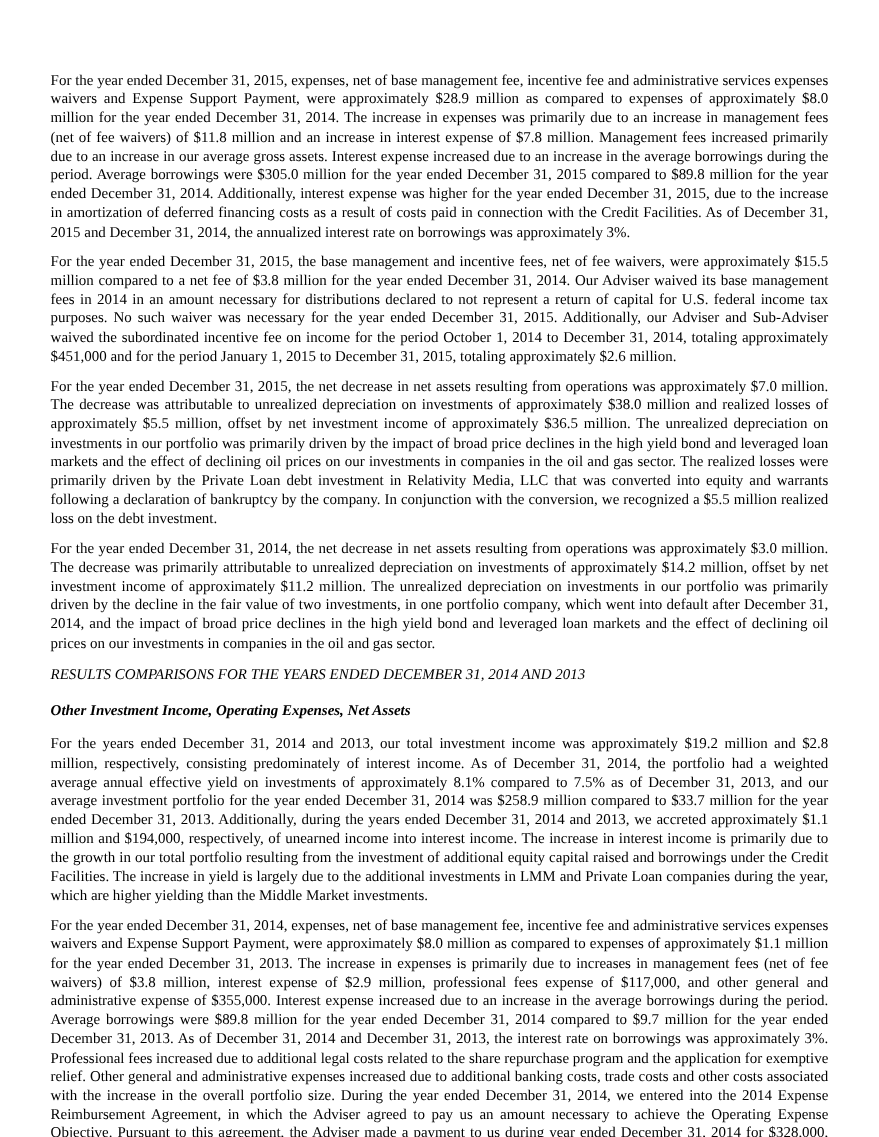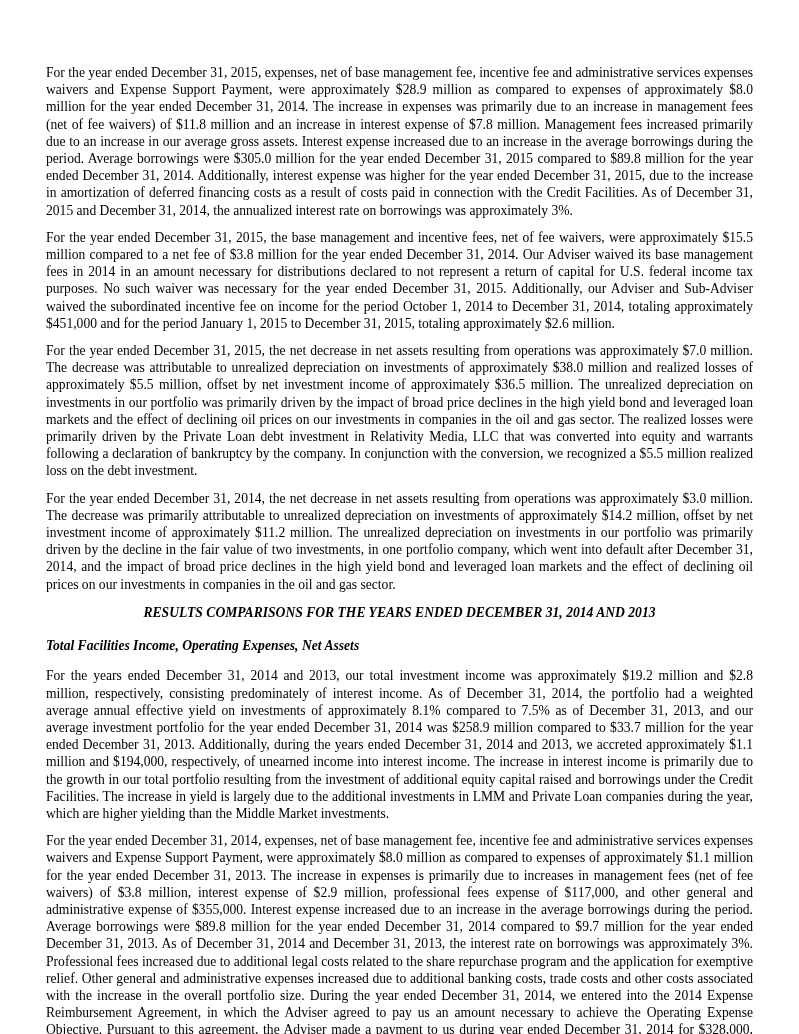--- a/index.html
+++ b/index.html
@@ -21,23 +21,23 @@
   .page p {
     margin: 0 0 10px 0;
     font-size: 13.6px;
     line-height: 17.2px;
     text-align: justify;
   }
   .page h2.section-heading {
     margin: 11px 0 16px 0;
     font-size: 13.6px;
     line-height: 17.2px;
-    font-weight: bold;
+    font-weight: normal;
     font-style: italic;
-    text-align: center;
+    text-align: left;
   }
   .page h3.sub-heading {
     margin: 0 0 13px 0;
     font-size: 13.6px;
     line-height: 17.2px;
     font-weight: bold;
     font-style: italic;
     text-align: left;
   }
 </style>
@@ -48,19 +48,19 @@
   <p>For the year ended December 31, 2015, expenses, net of base management fee, incentive fee and administrative services expenses waivers and Expense Support Payment, were approximately $28.9 million as compared to expenses of approximately $8.0 million for the year ended December 31, 2014. The increase in expenses was primarily due to an increase in management fees (net of fee waivers) of $11.8 million and an increase in interest expense of $7.8 million. Management fees increased primarily due to an increase in our average gross assets. Interest expense increased due to an increase in the average borrowings during the period. Average borrowings were $305.0 million for the year ended December 31, 2015 compared to $89.8 million for the year ended December 31, 2014. Additionally, interest expense was higher for the year ended December 31, 2015, due to the increase in amortization of deferred financing costs as a result of costs paid in connection with the Credit Facilities. As of December 31, 2015 and December 31, 2014, the annualized interest rate on borrowings was approximately 3%.</p>
 
   <p>For the year ended December 31, 2015, the base management and incentive fees, net of fee waivers, were approximately $15.5 million compared to a net fee of $3.8 million for the year ended December 31, 2014. Our Adviser waived its base management fees in 2014 in an amount necessary for distributions declared to not represent a return of capital for U.S. federal income tax purposes. No such waiver was necessary for the year ended December 31, 2015. Additionally, our Adviser and Sub-Adviser waived the subordinated incentive fee on income for the period October 1, 2014 to December 31, 2014, totaling approximately $451,000 and for the period January 1, 2015 to December 31, 2015, totaling approximately $2.6 million.</p>
 
   <p>For the year ended December 31, 2015, the net decrease in net assets resulting from operations was approximately $7.0 million. The decrease was attributable to unrealized depreciation on investments of approximately $38.0 million and realized losses of approximately $5.5 million, offset by net investment income of approximately $36.5 million. The unrealized depreciation on investments in our portfolio was primarily driven by the impact of broad price declines in the high yield bond and leveraged loan markets and the effect of declining oil prices on our investments in companies in the oil and gas sector. The realized losses were primarily driven by the Private Loan debt investment in Relativity Media, LLC that was converted into equity and warrants following a declaration of bankruptcy by the company. In conjunction with the conversion, we recognized a $5.5 million realized loss on the debt investment.</p>
 
   <p>For the year ended December 31, 2014, the net decrease in net assets resulting from operations was approximately $3.0 million. The decrease was primarily attributable to unrealized depreciation on investments of approximately $14.2 million, offset by net investment income of approximately $11.2 million. The unrealized depreciation on investments in our portfolio was primarily driven by the decline in the fair value of two investments, in one portfolio company, which went into default after December 31, 2014, and the impact of broad price declines in the high yield bond and leveraged loan markets and the effect of declining oil prices on our investments in companies in the oil and gas sector.</p>
 
   <h2 class="section-heading">RESULTS COMPARISONS FOR THE YEARS ENDED DECEMBER 31, 2014 AND 2013</h2>
 
-  <h3 class="sub-heading">Total Facilities Income, Operating Expenses, Net Assets</h3>
+  <h3 class="sub-heading">Other Investment Income, Operating Expenses, Net Assets</h3>
 
   <p>For the years ended December 31, 2014 and 2013, our total investment income was approximately $19.2 million and $2.8 million, respectively, consisting predominately of interest income. As of December 31, 2014, the portfolio had a weighted average annual effective yield on investments of approximately 8.1% compared to 7.5% as of December 31, 2013, and our average investment portfolio for the year ended December 31, 2014 was $258.9 million compared to $33.7 million for the year ended December 31, 2013. Additionally, during the years ended December 31, 2014 and 2013, we accreted approximately $1.1 million and $194,000, respectively, of unearned income into interest income. The increase in interest income is primarily due to the growth in our total portfolio resulting from the investment of additional equity capital raised and borrowings under the Credit Facilities. The increase in yield is largely due to the additional investments in LMM and Private Loan companies during the year, which are higher yielding than the Middle Market investments.</p>
 
   <p>For the year ended December 31, 2014, expenses, net of base management fee, incentive fee and administrative services expenses waivers and Expense Support Payment, were approximately $8.0 million as compared to expenses of approximately $1.1 million for the year ended December 31, 2013. The increase in expenses is primarily due to increases in management fees (net of fee waivers) of $3.8 million, interest expense of $2.9 million, professional fees expense of $117,000, and other general and administrative expense of $355,000. Interest expense increased due to an increase in the average borrowings during the period. Average borrowings were $89.8 million for the year ended December 31, 2014 compared to $9.7 million for the year ended December 31, 2013. As of December 31, 2014 and December 31, 2013, the interest rate on borrowings was approximately 3%. Professional fees increased due to additional legal costs related to the share repurchase program and the application for exemptive relief. Other general and administrative expenses increased due to additional banking costs, trade costs and other costs associated with the increase in the overall portfolio size. During the year ended December 31, 2014, we entered into the 2014 Expense Reimbursement Agreement, in which the Adviser agreed to pay us an amount necessary to achieve the Operating Expense Objective. Pursuant to this agreement, the Adviser made a payment to us during year ended December 31, 2014 for $328,000, reducing our expenses, compared to an Expense Support Payment of $153,000 made to us during the year ended December 31, 2013.</p>
 
 </div>
 
 </body></html>

